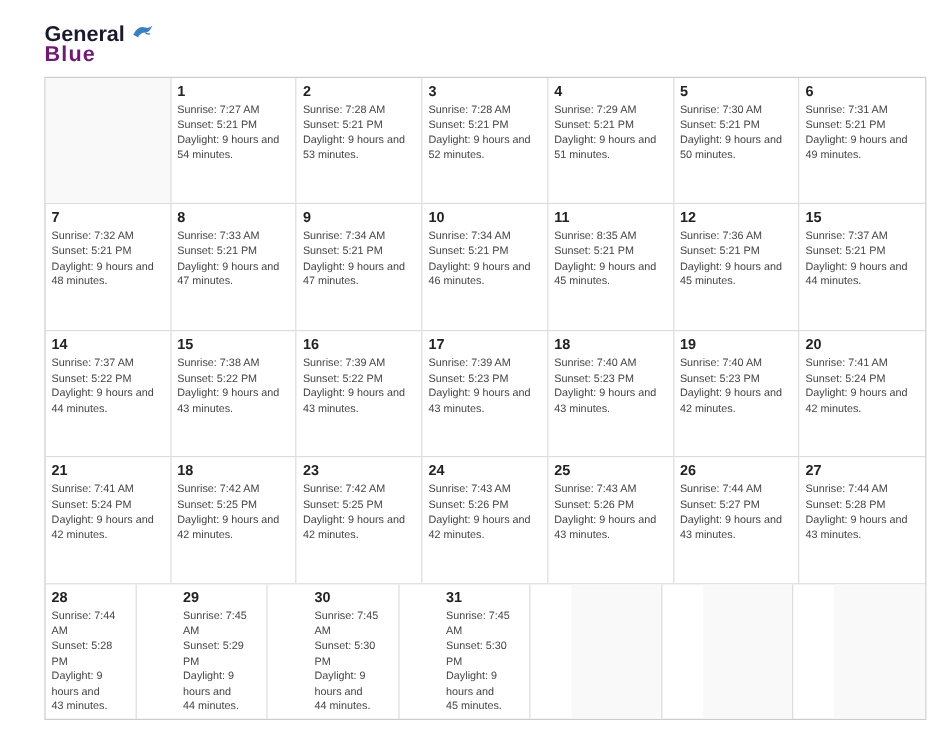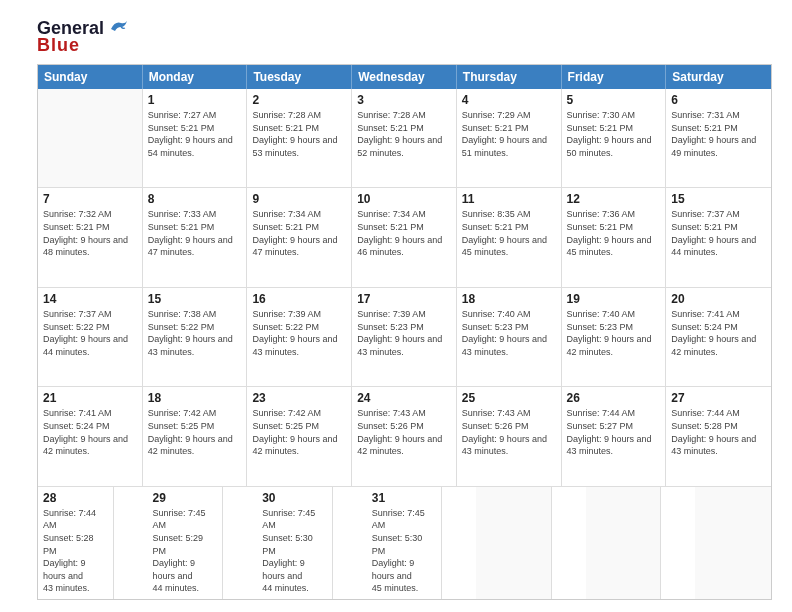--- a/index.html
+++ b/index.html
@@ -106,38 +106,29 @@
 <div class="page">
   <div class="header">
     <div class="logo">
       <div class="logo-row">
         <span style="font-size:18px;font-weight:bold;color:#1a1a2e;">General</span>
         <svg width="22" height="18" viewBox="0 0 22 18" style="margin-left:3px;margin-top:-2px;">
           <path d="M4 10 Q8 2 14 4 Q18 5 20 2 Q18 8 14 8 Q10 8 8 12 Z" fill="#3a7fc1"></path>
           <path d="M14 8 Q16 10 18 9" stroke="#3a7fc1" stroke-width="1.2" fill="none"></path>
         </svg>
       </div>
-      <div style="font-size:18px;font-weight:bold;color:#b91c1c;margin-top:-4px;letter-spacing:1px;">Blue</div>
+      <div style="font-size:18px;font-weight:bold;color:#701a75;margin-top:-4px;letter-spacing:1px;">Blue</div>
     </div>
     <div class="title-block">
       <div class="month-title"></div>
       <div class="subtitle"></div>
     </div>
   </div>
 
   <div class="calendar">
-    <div class="cal-header" id="cal-header">
-        <div class="cal-header-cell">Sunday</div>
-        <div class="cal-header-cell">Monday</div>
-        <div class="cal-header-cell">Tuesday</div>
-        <div class="cal-header-cell">Wednesday</div>
-        <div class="cal-header-cell">Thursday</div>
-        <div class="cal-header-cell">Friday</div>
-        <div class="cal-header-cell">Saturday</div>
-      </div>
     <div class="cal-body" id="cal-body">
         <div class="cal-row">
           <div class="cal-cell empty"></div>
           <div class="cal-cell">
             <div class="day-num">1</div>
             <div class="cell-line">Sunrise: 7:27 AM</div>
             <div class="cell-line">Sunset: 5:21 PM</div>
             <div class="cell-line">Daylight: 9 hours and</div>
             <div class="cell-line">54 minutes.</div>
           </div>

